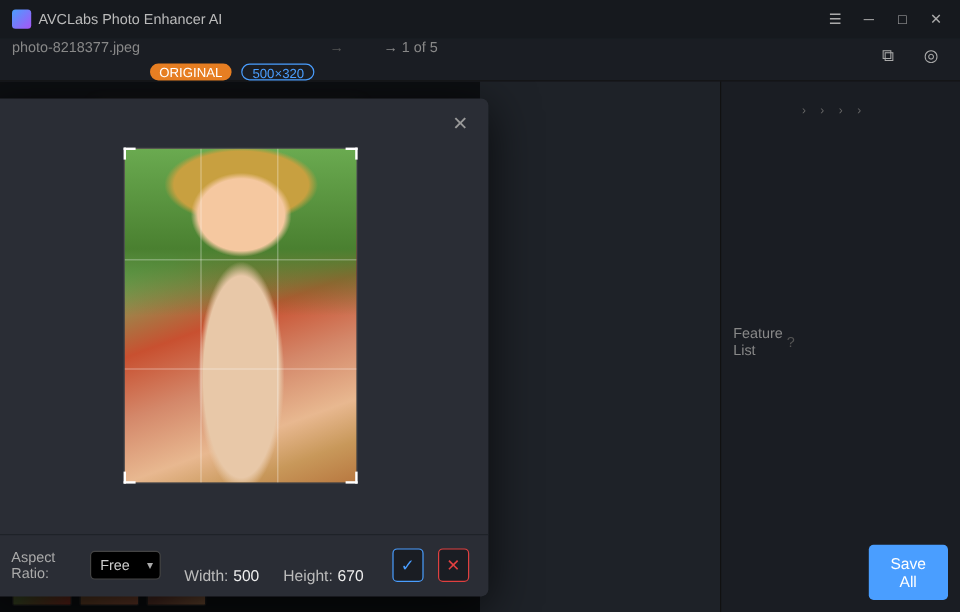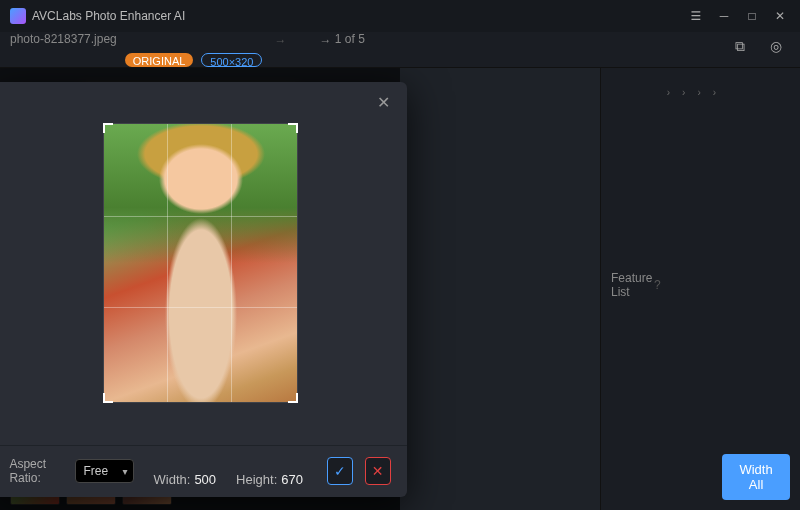--- a/index.html
+++ b/index.html
@@ -487,15 +487,15 @@
     </div>
     <div class="feature-item">
       <span class="feature-chevron">›</span>
     </div>
     <div class="feature-item">
       <span class="feature-chevron">›</span>
     </div>
     <div class="feature-item">
       <span class="feature-chevron">›</span>
     </div>
-    <button class="save-all-btn">Width All</button>
+    <button class="save-all-btn">Save All</button>
   </div>
 </div>
 
 </body></html>

